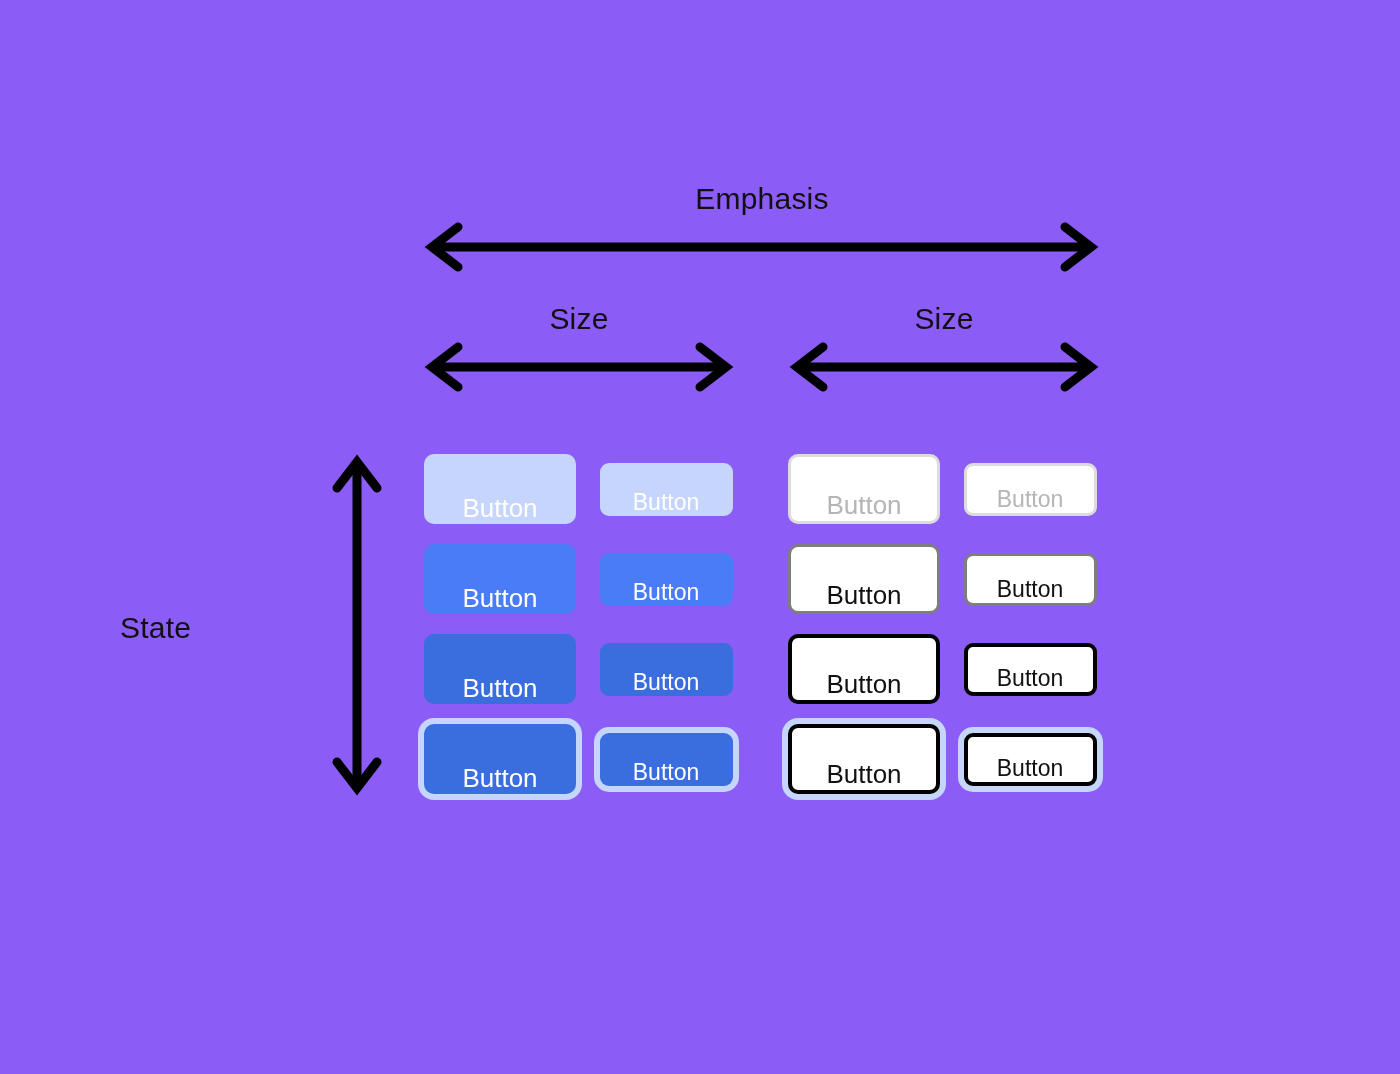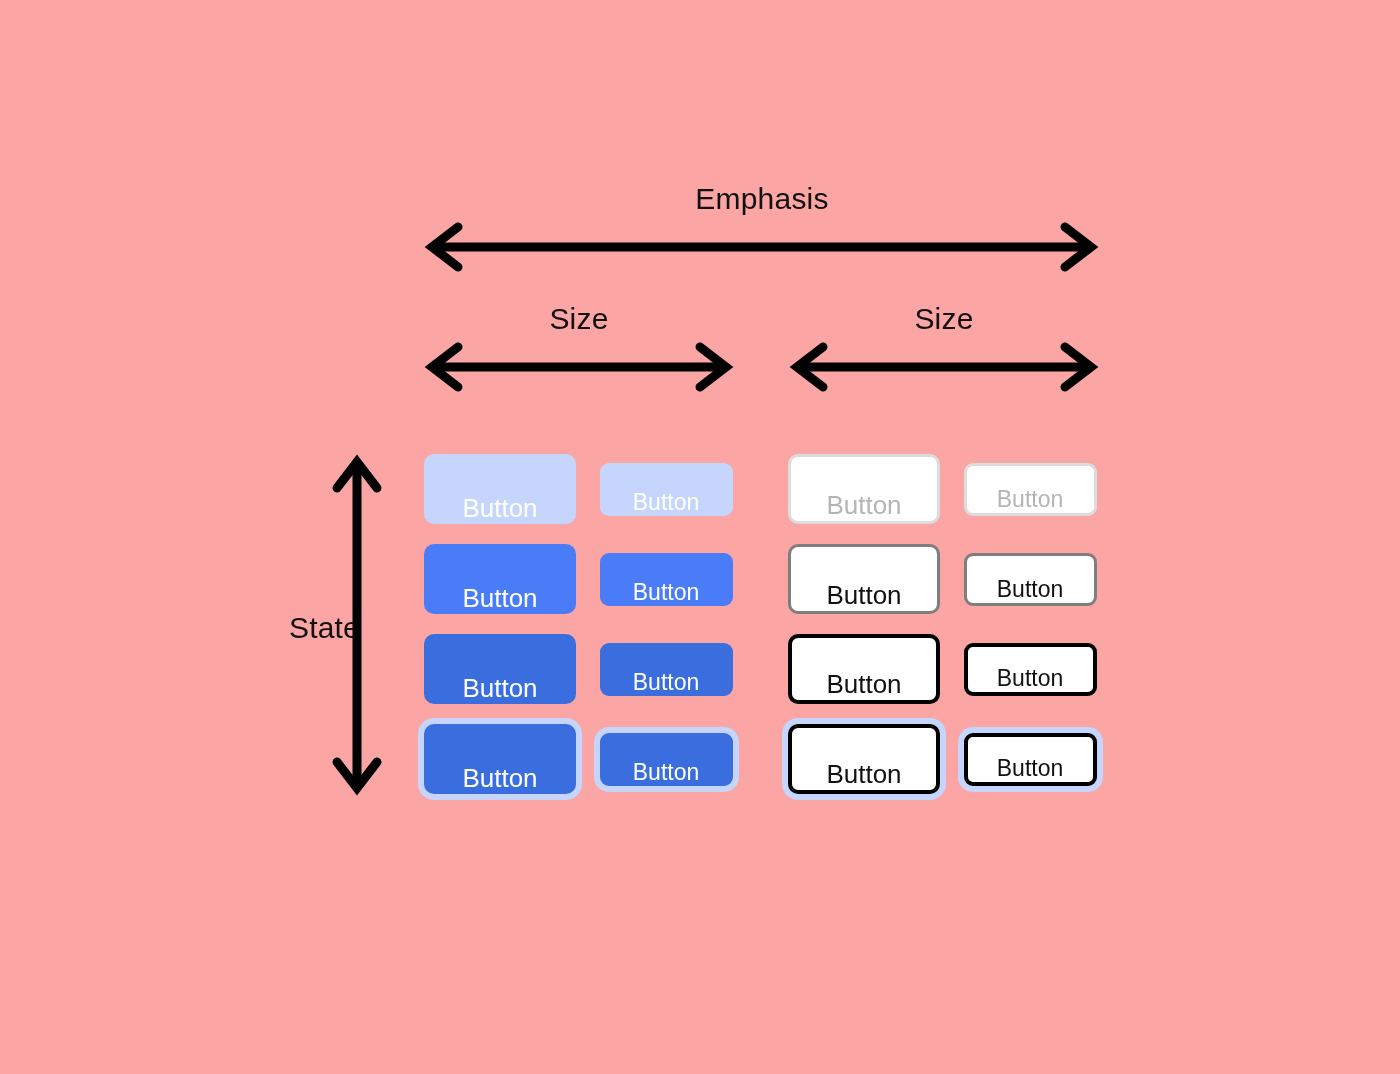--- a/index.html
+++ b/index.html
@@ -11,37 +11,37 @@
     width: 1400px;
     height: 1074px;
     font-family: "Liberation Sans", sans-serif;
     color: #111111;
     overflow: hidden;
   }
   #stage {
     position: relative;
     width: 1400px;
     height: 1074px;
-    background: #fca5a5;
+    background: #8b5cf6;
   }
 
   
   .axis-label {
     position: absolute;
     font-size: 30px;
     line-height: 1;
     color: #111111;
     white-space: nowrap;
     letter-spacing: 0.2px;
   }
   #label-emphasis { left: 0; top: 184px; width: 1524px; text-align: center; }
   #label-size-left { left: 425px; top: 304px; width: 308px; text-align: center; }
   #label-size-right { left: 790px; top: 304px; width: 308px; text-align: center; }
   #label-state {
-    left: 120px; top: 613px; width: 240px; text-align: right;
+    left: 120px; top: 613px; width: 240px; text-align: left;
   }
 
   
   .arrow-svg {
     position: absolute;
     overflow: visible;
   }
   #arrow-emphasis { left: 425px; top: 225px; }
   #arrow-size-left { left: 425px; top: 345px; }
   #arrow-size-right { left: 790px; top: 345px; }

